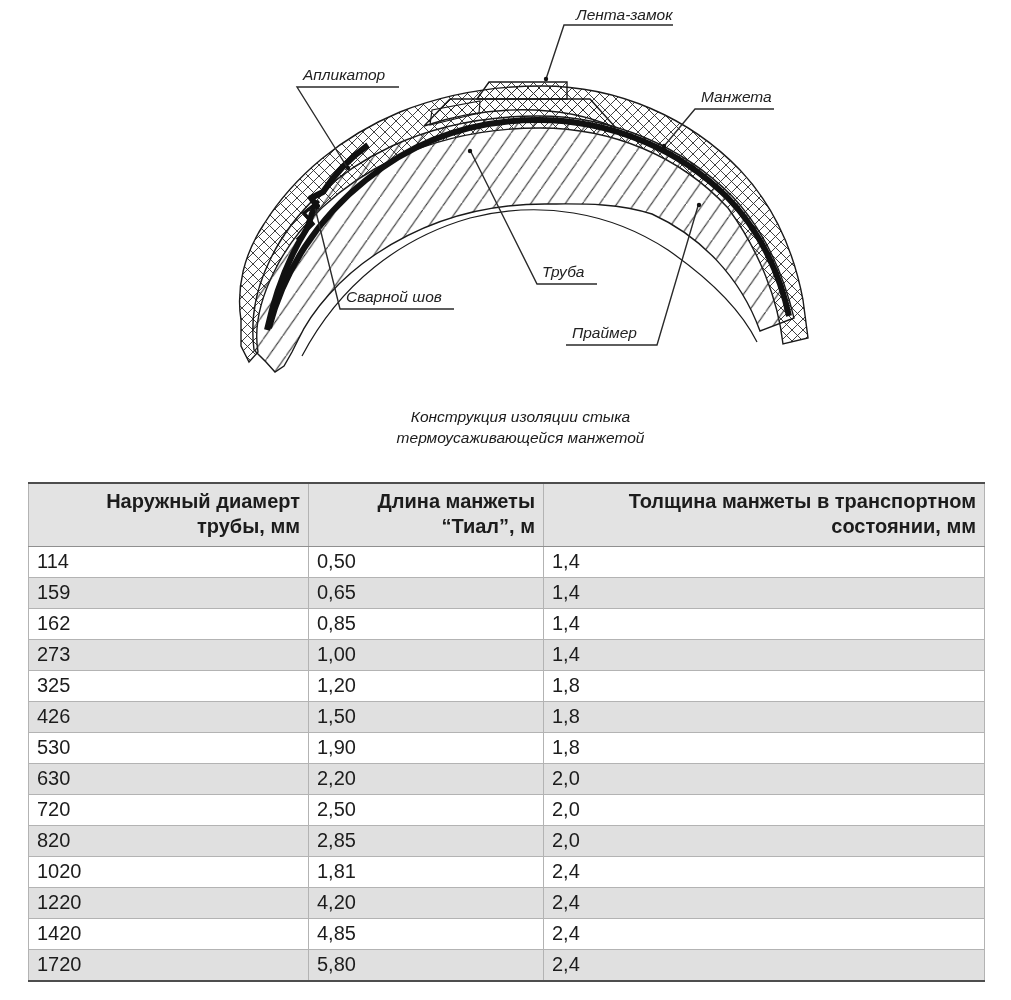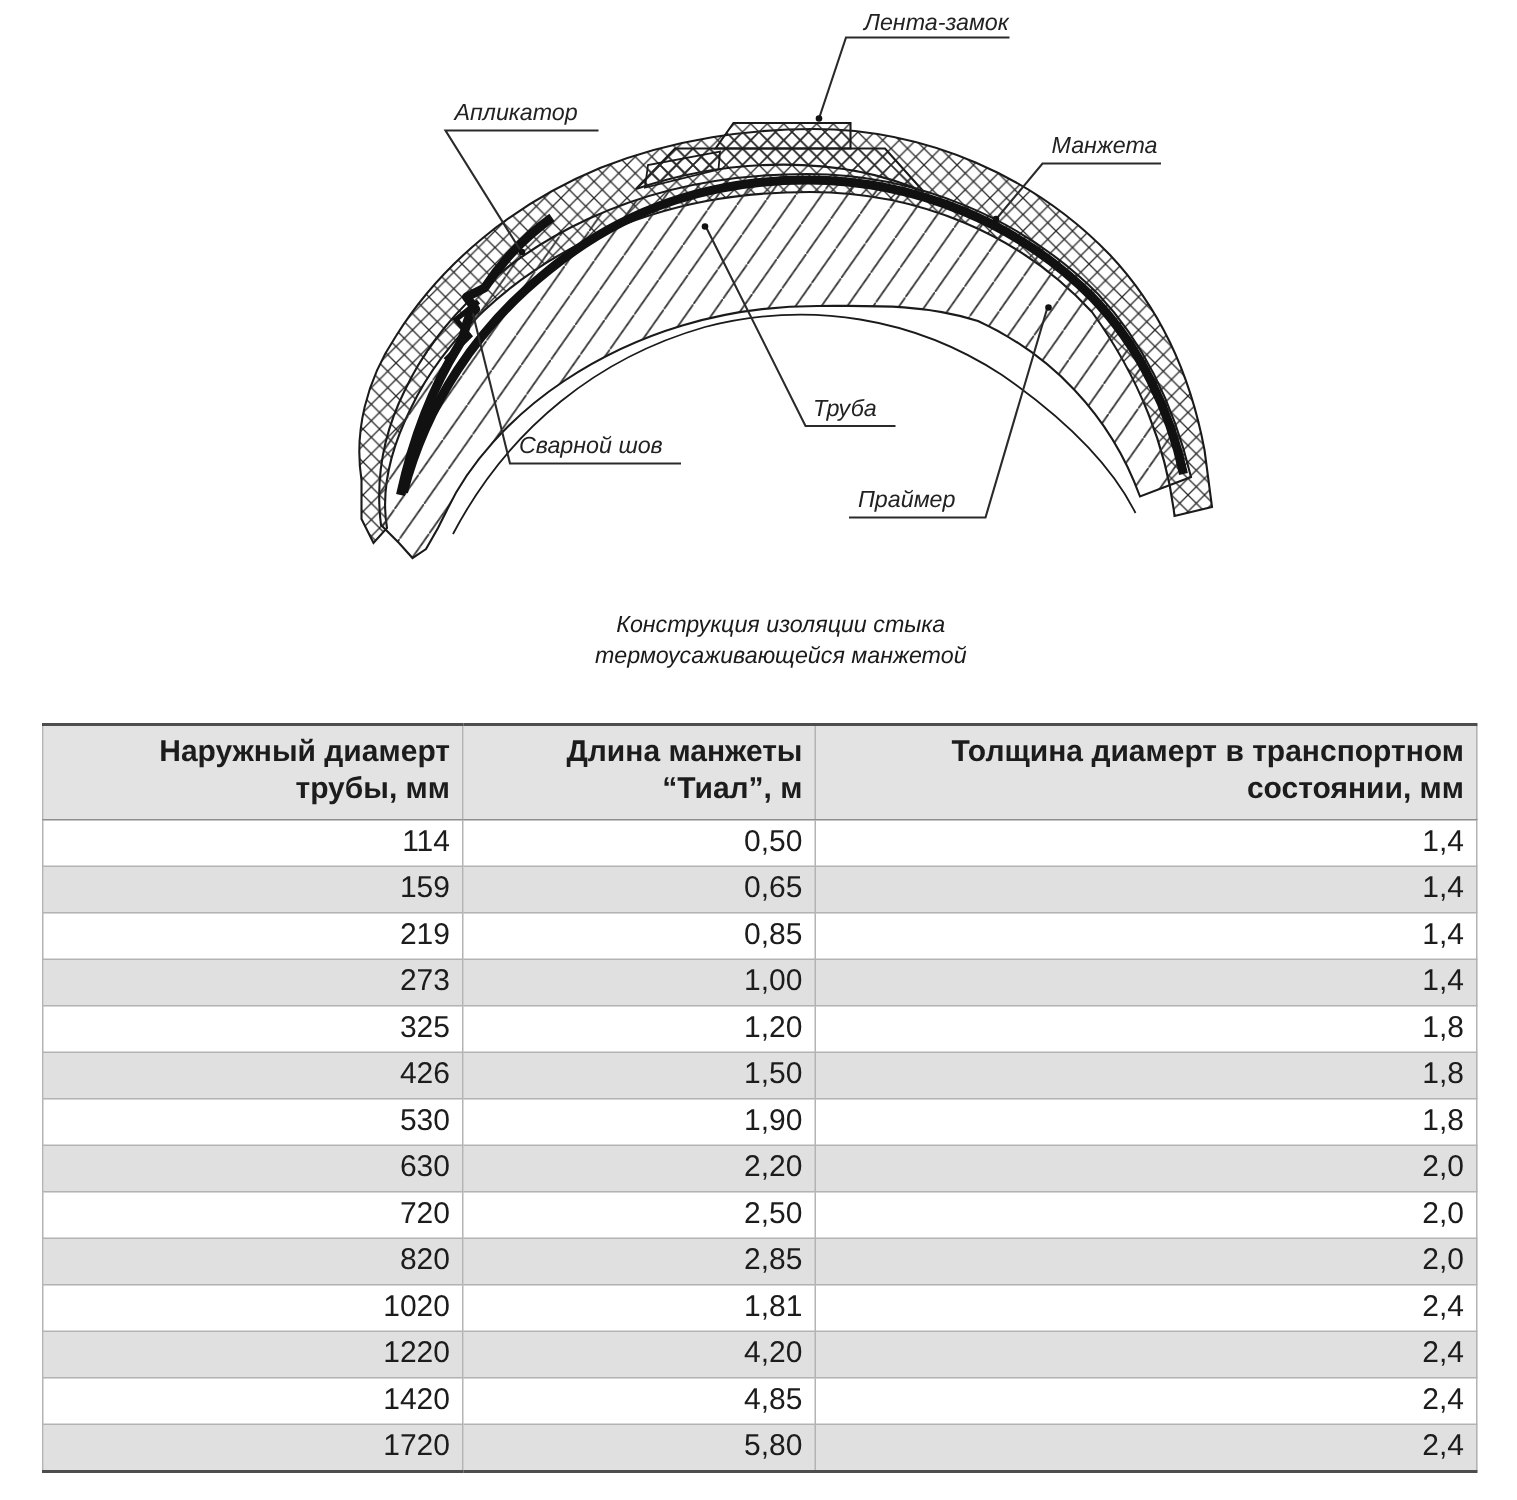--- a/index.html
+++ b/index.html
@@ -41,21 +41,21 @@
     line-height: 25px;
     white-space: pre-line;
     border-left: 1px solid #b3b3b3;
     border-right: 1px solid #b3b3b3;
     border-top: 2.5px solid #4d4d4d;
     border-bottom: 1px solid #8f8f8f;
     color: #1c1c1c;
   }
   table.spec-table td {
     font-size: 20px;
-    text-align: right;
+    text-align: left;
     padding: 2px 8px 3px 8px;
     line-height: 25px;
     border: 1px solid #b3b3b3;
     background: #ffffff;
     color: #1c1c1c;
   }
   table.spec-table tbody tr:nth-child(even) td { background: #e0e0e0; }
   table.spec-table tbody tr:last-child td { border-bottom: 2.5px solid #4d4d4d; }
   svg .lbl {
     font-family: "Liberation Sans", sans-serif;
@@ -151,37 +151,37 @@
       <col style="width:280px">
         <col style="width:235px">
         <col style="width:441px">
     </colgroup>
     <thead>
       <tr>
         <th>Наружный диамерт
 трубы, мм</th>
         <th>Длина манжеты
 “Тиал”, м</th>
-        <th>Толщина диамерт в транспортном
+        <th>Толщина манжеты в транспортном
 состоянии, мм</th>
       </tr>
     </thead>
     <tbody>
       <tr>
         <td>114</td>
         <td>0,50</td>
         <td>1,4</td>
       </tr>
       <tr>
         <td>159</td>
         <td>0,65</td>
         <td>1,4</td>
       </tr>
       <tr>
-        <td>219</td>
+        <td>162</td>
         <td>0,85</td>
         <td>1,4</td>
       </tr>
       <tr>
         <td>273</td>
         <td>1,00</td>
         <td>1,4</td>
       </tr>
       <tr>
         <td>325</td>

